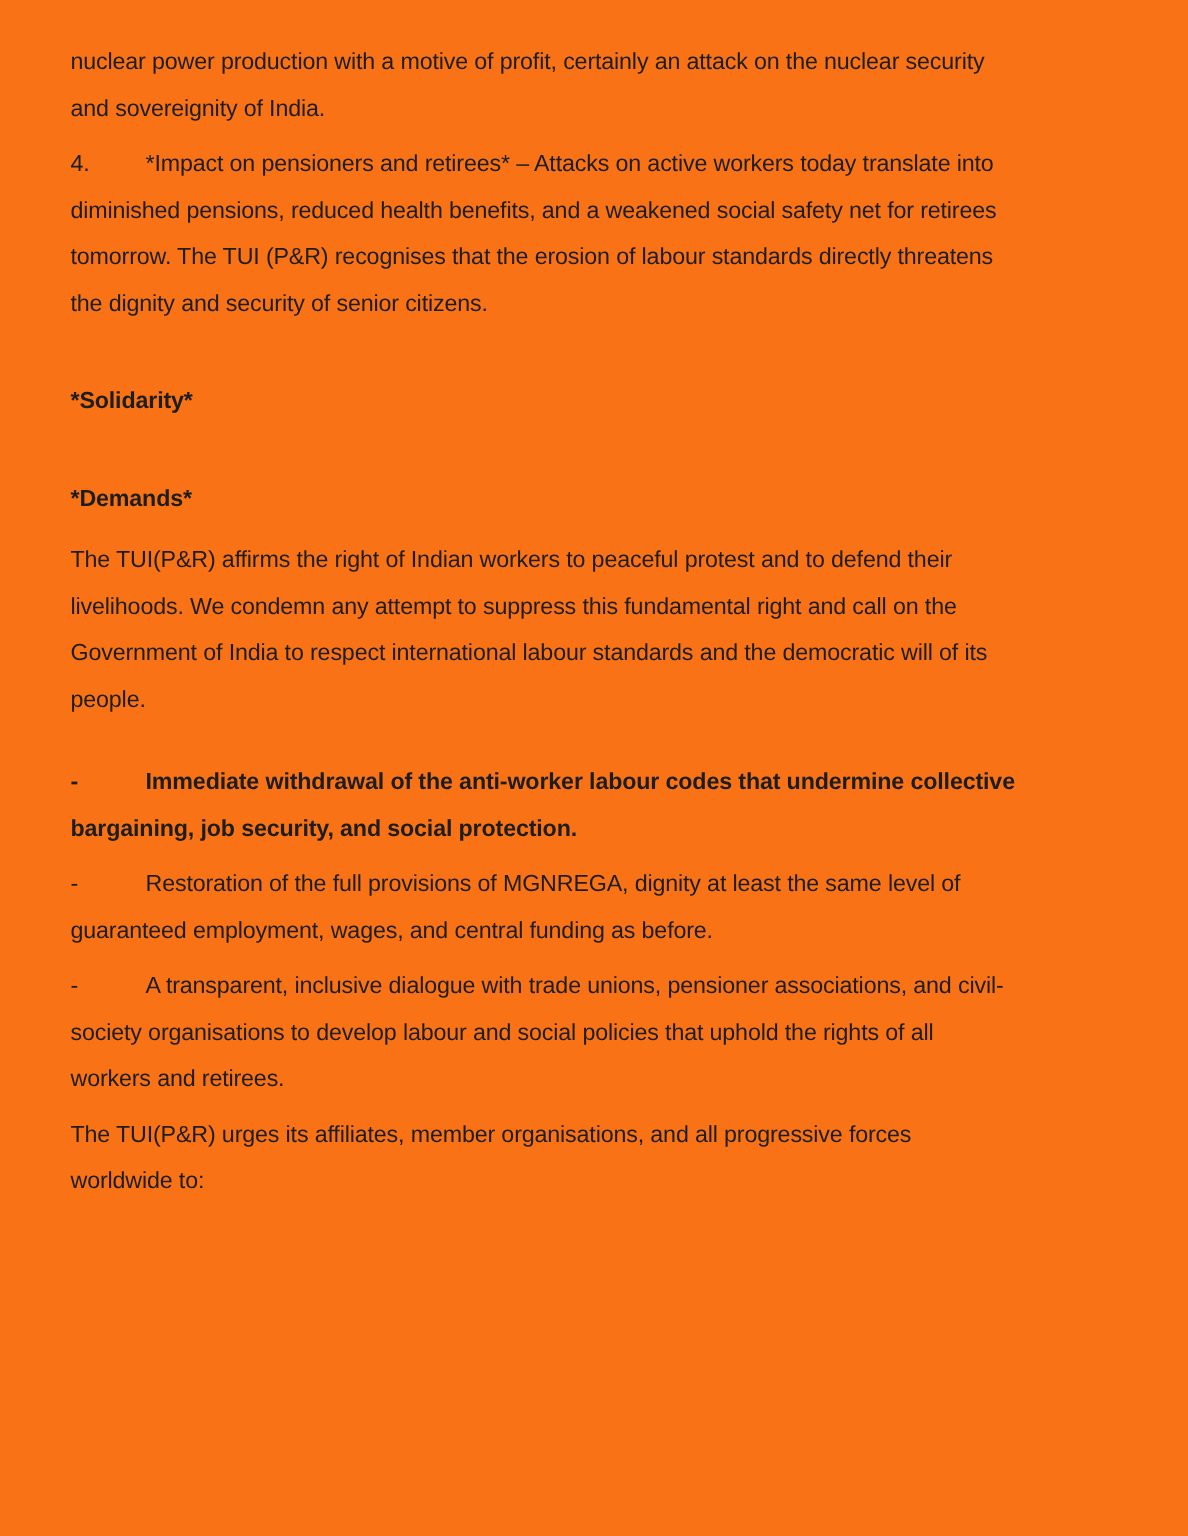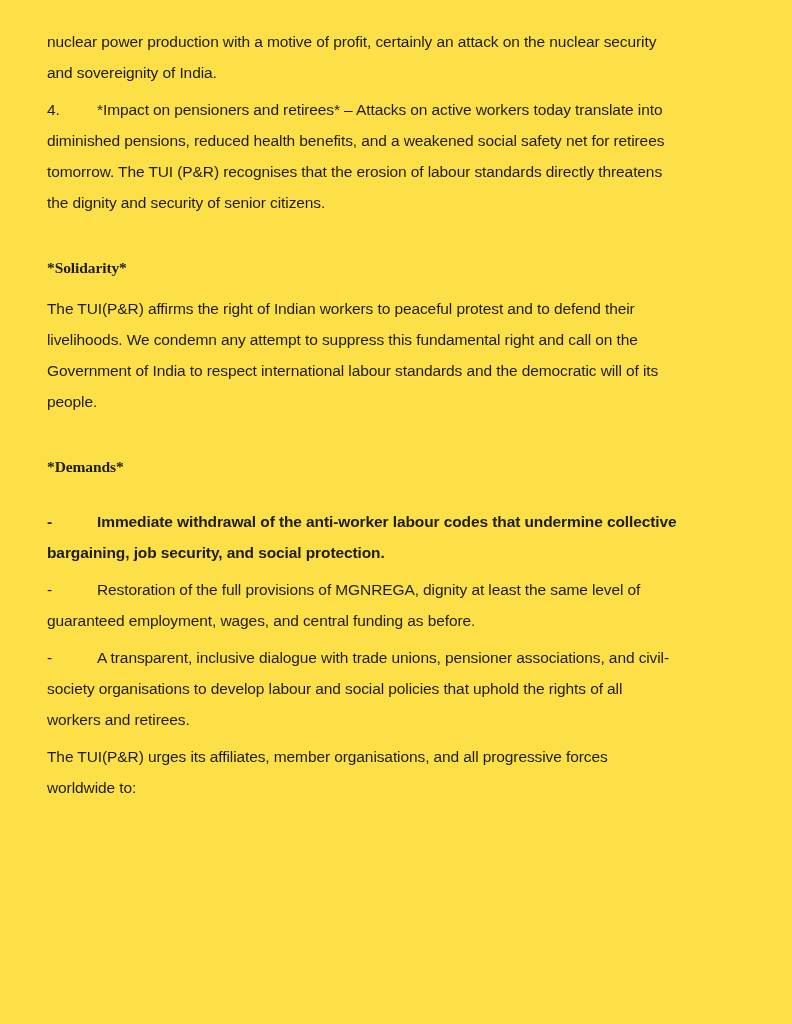--- a/index.html
+++ b/index.html
@@ -5,40 +5,39 @@
   html, body {
     margin: 0;
     padding: 0;
     background: #ffffff;
   }
   .page {
     position: relative;
     width: 792px;
     height: 1024px;
     box-sizing: border-box;
-    background: #fde047;
+    background: #f97316;
     color: #1d1d1d;
     padding: 26px 20px 0 47px;
     font-family: "Liberation Sans", "DejaVu Sans", sans-serif;
     font-size: 15.5px;
     line-height: 31px;
     letter-spacing: -0.1px;
     overflow: hidden;
   }
   .block {
     margin: 0 0 6px 0;
     white-space: pre-wrap;
     font-size: 15.5px;
     font-weight: 400;
   }
   .heading {
     font-weight: 700;
     margin-top: 34px;
     margin-bottom: 10px;
-    font-family: Liberation Serif, serif;
   }
   .heading--cta {
     margin-top: 54px;
   }
   .first-bullet {
     margin-top: 24px;
     font-weight: bold;
   }
   
   .marker-50 {
@@ -63,26 +62,26 @@
   <p class="block">nuclear power production with a motive of profit, certainly an attack on the nuclear security
 and sovereignity of India.</p>
 
   <p class="block"><span class="marker-50">4.</span><span>*Impact on pensioners and retirees* – Attacks on active workers today translate into
 diminished pensions, reduced health benefits, and a weakened social safety net for retirees
 tomorrow. The TUI (P&amp;R) recognises that the erosion of labour standards directly threatens
 the dignity and security of senior citizens.</span></p>
 
   <p class="block heading">*Solidarity*</p>
 
+  <p class="block heading">*Demands*</p>
+
   <p class="block">The TUI(P&amp;R) affirms the right of Indian workers to peaceful protest and to defend their
 livelihoods. We condemn any attempt to suppress this fundamental right and call on the
 Government of India to respect international labour standards and the democratic will of its
 people.</p>
-
-  <p class="block heading">*Demands*</p>
 
   <p class="block first-bullet"><span class="marker-50">-</span><span>Immediate withdrawal of the anti-worker labour codes that undermine collective
 bargaining, job security, and social protection.</span></p>
 
   <p class="block"><span class="marker-50">-</span><span>Restoration of the full provisions of MGNREGA, dignity at least the same level of
 guaranteed employment, wages, and central funding as before.</span></p>
 
   <p class="block"><span class="marker-50">-</span><span>A transparent, inclusive dialogue with trade unions, pensioner associations, and civil-
 society organisations to develop labour and social policies that uphold the rights of all
 workers and retirees.</span></p>

